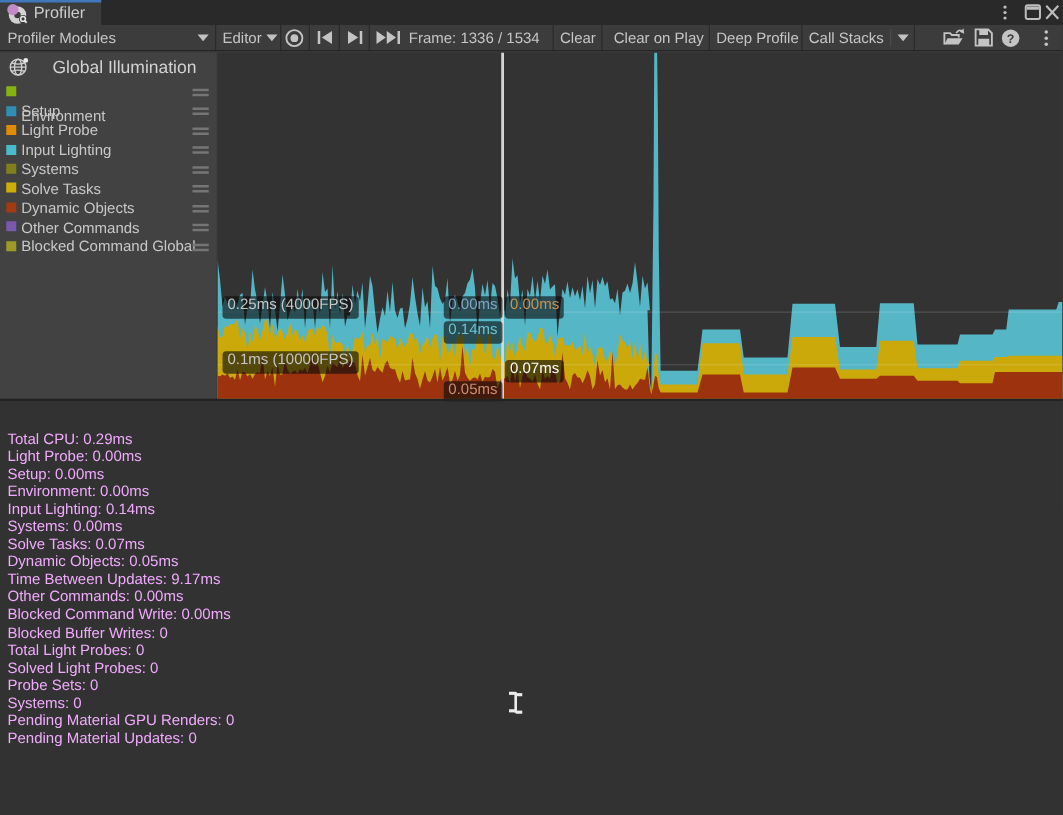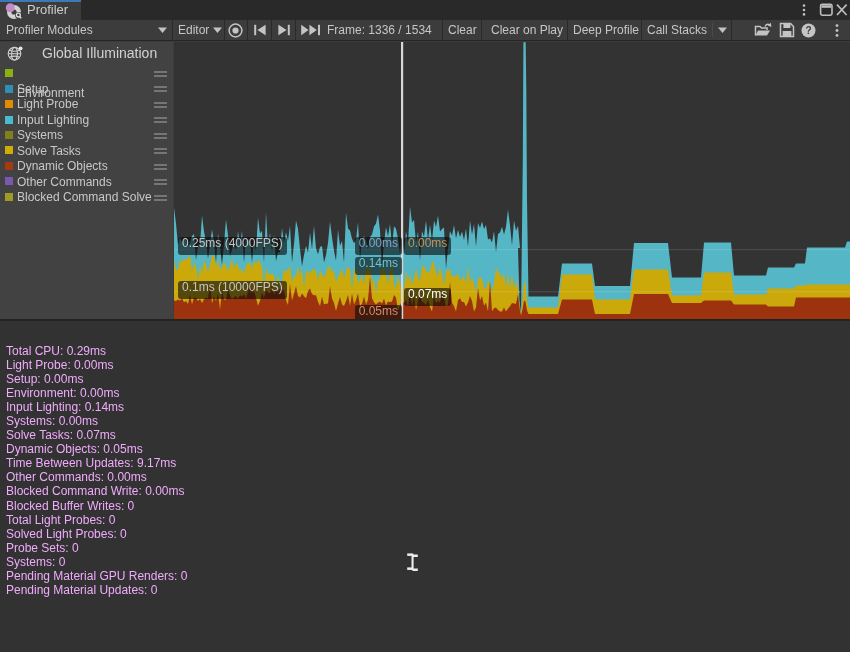--- a/index.html
+++ b/index.html
@@ -154,21 +154,21 @@
 <div class="legt" style="top:113px;">Input Lighting</div>
 <div class="leg" style="top:131px;background:#82801b;"></div>
 <div class="legt" style="top:128px;">Systems</div>
 <div class="leg" style="top:146px;background:#cfad07;"></div>
 <div class="legt" style="top:144px;">Solve Tasks</div>
 <div class="leg" style="top:162px;background:#a33a12;"></div>
 <div class="legt" style="top:159px;">Dynamic Objects</div>
 <div class="leg" style="top:177px;background:#7a58b0;"></div>
 <div class="legt" style="top:175px;">Other Commands</div>
 <div class="leg" style="top:193px;background:#9d9a26;"></div>
-<div class="legt" style="top:190px;">Blocked Command Solve</div>
+<div class="legt" style="top:190px;">Blocked Command Global</div>
 
 <div class="grip" style="top:71px;"></div>
 <div class="grip" style="top:75px;"></div>
 <div class="grip" style="top:86px;"></div>
 <div class="grip" style="top:90px;"></div>
 <div class="grip" style="top:102px;"></div>
 <div class="grip" style="top:106px;"></div>
 <div class="grip" style="top:117px;"></div>
 <div class="grip" style="top:121px;"></div>
 <div class="grip" style="top:133px;"></div>

